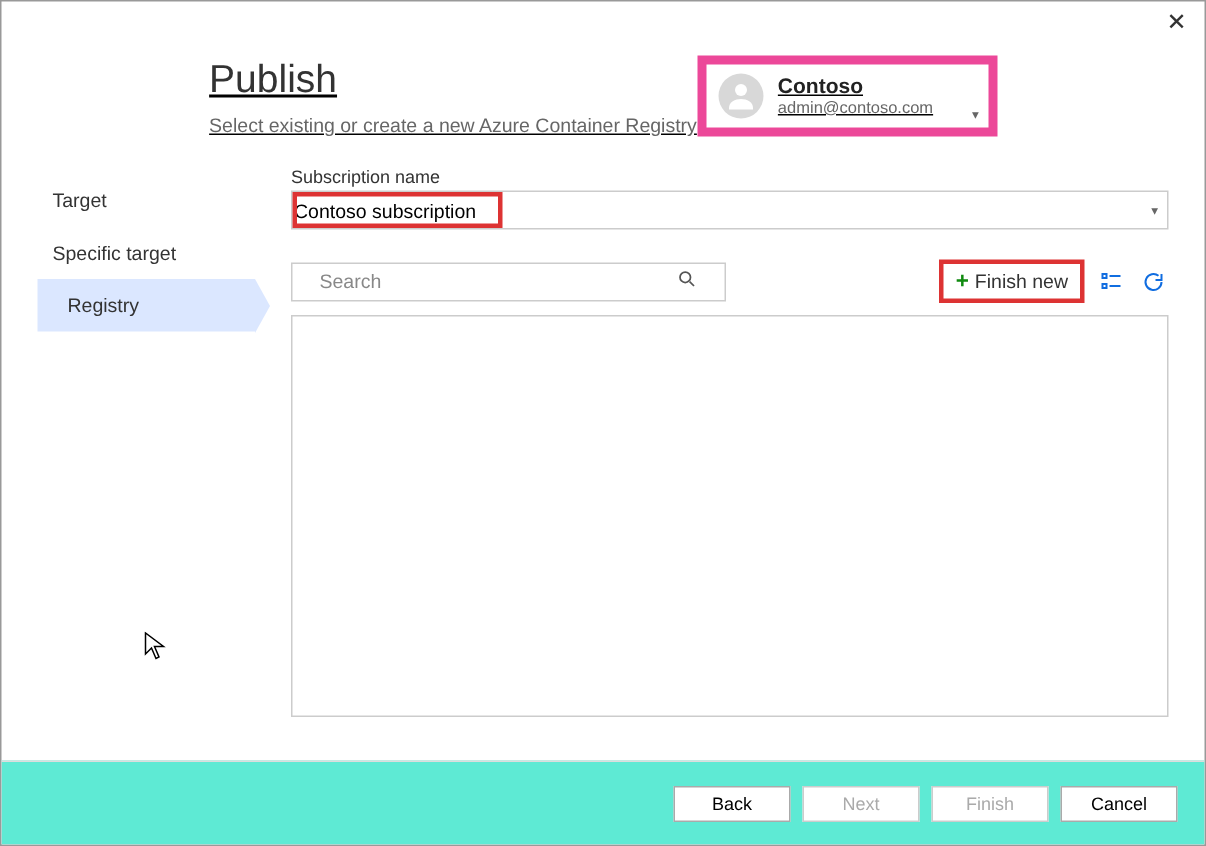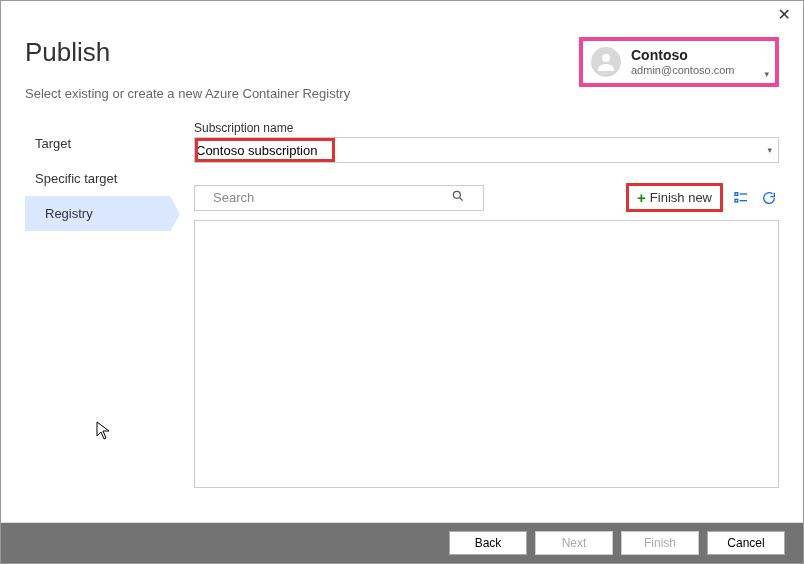--- a/index.html
+++ b/index.html
@@ -1,22 +1,22 @@
 <!DOCTYPE html>
 <html><head>
 <meta charset="utf-8">
 <style>
   * { box-sizing: border-box; font-family: "Segoe UI", Arial, sans-serif; }
   body { margin: 0; width: 804px; height: 564px; background: #fff; border: 1px solid #999; position: relative; }
   .close-btn { position: absolute; top: 2px; right: 6px; font-size: 16px; color: #333; cursor: pointer; padding: 2px 6px; }
-  .header { padding: 36px 24px 0 24px; display: flex; justify-content: space-between; align-items: flex-start; }
+  .header { padding: 36px 24px 0 24px; display: flex; justify-content: center; align-items: flex-start; text-decoration: underline; }
   .title-block {}
   .title { font-size: 26px; font-weight: 300; color: #333; margin: 0; }
-  .subtitle { font-size: 13px; color: #666; margin-top: 18px; }
-  .account-box { border: 4px solid #ec4899; padding: 6px 12px 6px 8px; display: flex; align-items: center; gap: 10px; position: relative; min-width: 200px; }
+  .subtitle { font-size: 13px; color: #666; margin-top: 8px; }
+  .account-box { border: 6px solid #ec4899; padding: 6px 12px 6px 8px; display: flex; align-items: center; gap: 10px; position: relative; min-width: 200px; }
   .avatar { width: 30px; height: 30px; border-radius: 50%; background: #d8d8d8; display:flex; align-items:center; justify-content:center; }
   .avatar svg { width: 24px; height: 24px; fill: #fff; }
   .account-text { line-height: 1.1; }
   .account-name { font-size: 14px; font-weight: 600; color: #222; }
   .account-email { font-size: 11px; color: #666; }
   .account-caret { position: absolute; right: 6px; bottom: 4px; font-size: 9px; color: #666; }
 
   .body { display: flex; padding: 20px 24px 0 24px; gap: 0; }
   .sidebar { width: 145px; flex: none; padding-top: 5px; }
   .sidebar-item { font-size: 13px; color: #333; padding: 10px 10px; cursor: pointer; position: relative; }
@@ -35,21 +35,21 @@
   .searchrow { display:flex; align-items:center; gap: 8px; margin-top: 20px; }
   .searchbox { flex: 0 0 290px; border:1px solid #ccc; height:26px; display:flex; align-items:center; padding:0 18px; font-size:13px; color:#888; justify-content: space-between; }
   .spacer { flex:1; }
   .create-btn { border: 3px solid #d33; padding: 3px 8px; display:flex; align-items:center; gap:4px; font-size:13px; color:#333; cursor:pointer; }
   .plus { color: #108a10; font-weight: bold; font-size: 15px; }
   .icon-btn { width:20px; height:20px; display:flex; align-items:center; justify-content:center; color:#106de0; cursor:pointer; }
   .listbox { border:1px solid #ccc; margin-top: 8px; height: 268px; }
 
   .cursor { position:absolute; left: 95px; top: 420px; font-size:18px; color:#222; pointer-events:none; }
 
-  .footer { position:absolute; bottom:0; left:0; right:0; height:41px; background:#737373; border-top:1px solid #ddd; display:flex; align-items:center; justify-content:flex-end; padding: 0 18px; gap: 8px; }
+  .footer { position:absolute; bottom:0; left:0; right:0; height:56px; background:#5eead4; border-top:1px solid #ddd; display:flex; align-items:center; justify-content:flex-end; padding: 0 18px; gap: 8px; }
   .footer button { width: 78px; height: 24px; font-size: 12px; border:1px solid #aaa; background:#fff; cursor:pointer; }
   .footer button.disabled { color: #aaa; border-color:#ccc; cursor:default; }
 </style>
 </head>
 <body>
 
 <div class="close-btn">✕</div>
 
 <div class="header">
   <div class="title-block">

